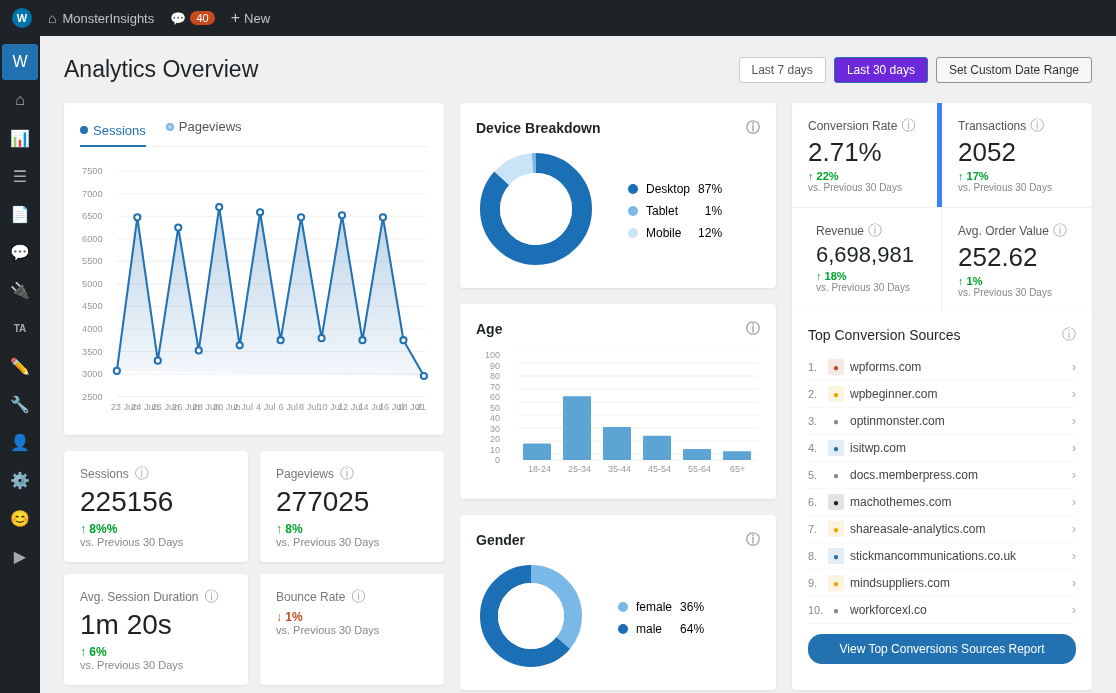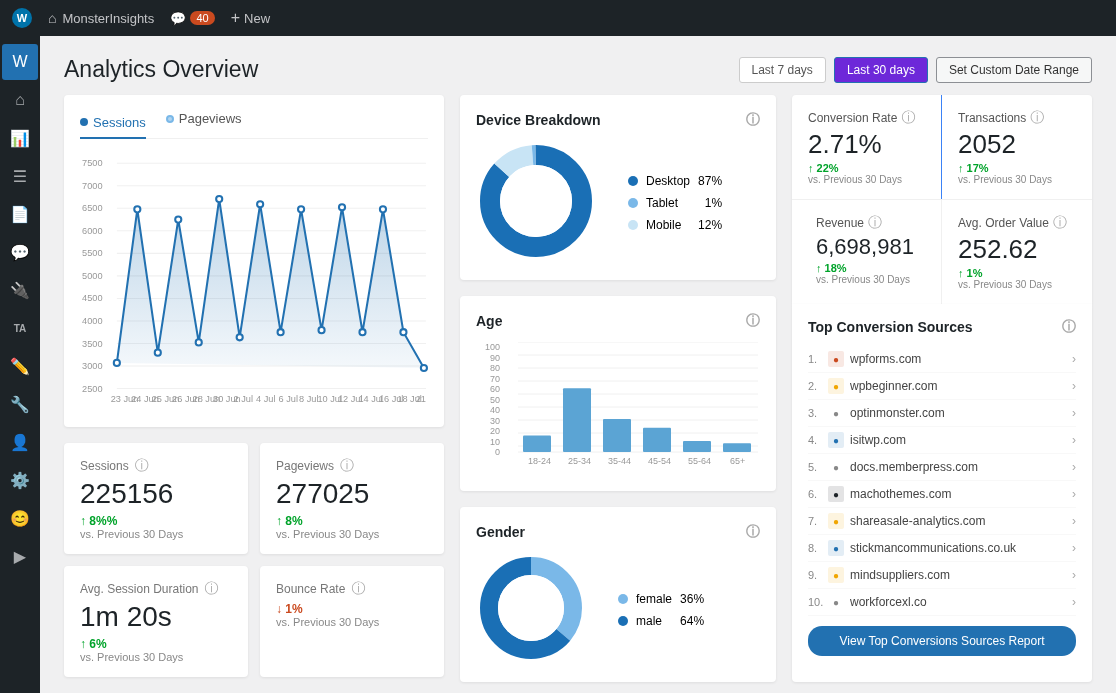--- a/index.html
+++ b/index.html
@@ -67,21 +67,21 @@
       overflow-y: auto;
       padding: 20px 24px;
       background: #f0f0f1;
     }
 
     
     .page-header {
       display: flex;
       align-items: center;
       justify-content: space-between;
-      margin-bottom: 12px;
+      margin-bottom: 20px;
     }
     .page-title {
       font-size: 23px;
       font-weight: 400;
       color: #1d2327;
     }
     .date-range-btns { display: flex; gap: 8px; align-items: center; }
     .btn-date {
       padding: 5px 12px;
       border: 1px solid #ccc;
@@ -248,21 +248,21 @@
     
     .sources-card {
       background: white;
       border-radius: 0 0 4px 4px;
       padding: 14px 16px;
       box-shadow: 0 1px 3px rgba(0,0,0,0.08);
       flex: 1;
     }
     .sources-title {
       font-size: 14px;
-      font-weight: 700;
+      font-weight: 400;
       color: #1d2327;
       margin-bottom: 10px;
       display: flex;
       align-items: center;
       justify-content: space-between;
     }
     .source-item {
       display: flex;
       align-items: center;
       padding: 5px 0;
@@ -614,21 +614,21 @@
                 <span class="legend-pct">64%</span>
               </div>
             </div>
           </div>
         </div>
       </div>
 
       <div style="display:flex; flex-direction:column; gap:0;">
 
         <div style="display:grid; grid-template-columns:1fr 1fr; background:white; border-radius:4px 4px 0 0; box-shadow:0 1px 3px rgba(0,0,0,0.08);">
-          <div class="metric-box" style="border-right:1px solid #3b82f6;">
+          <div class="metric-box" style="border-right:5px solid #3b82f6;">
             <div class="metric-label">
               <span>Conversion Rate</span>
               <span class="info-icon">ⓘ</span>
             </div>
             <div class="metric-value">2.71%</div>
             <div class="metric-change up">↑ 22%</div>
             <div class="metric-prev">vs. Previous 30 Days</div>
           </div>
           <div class="metric-box">
             <div class="metric-label">

